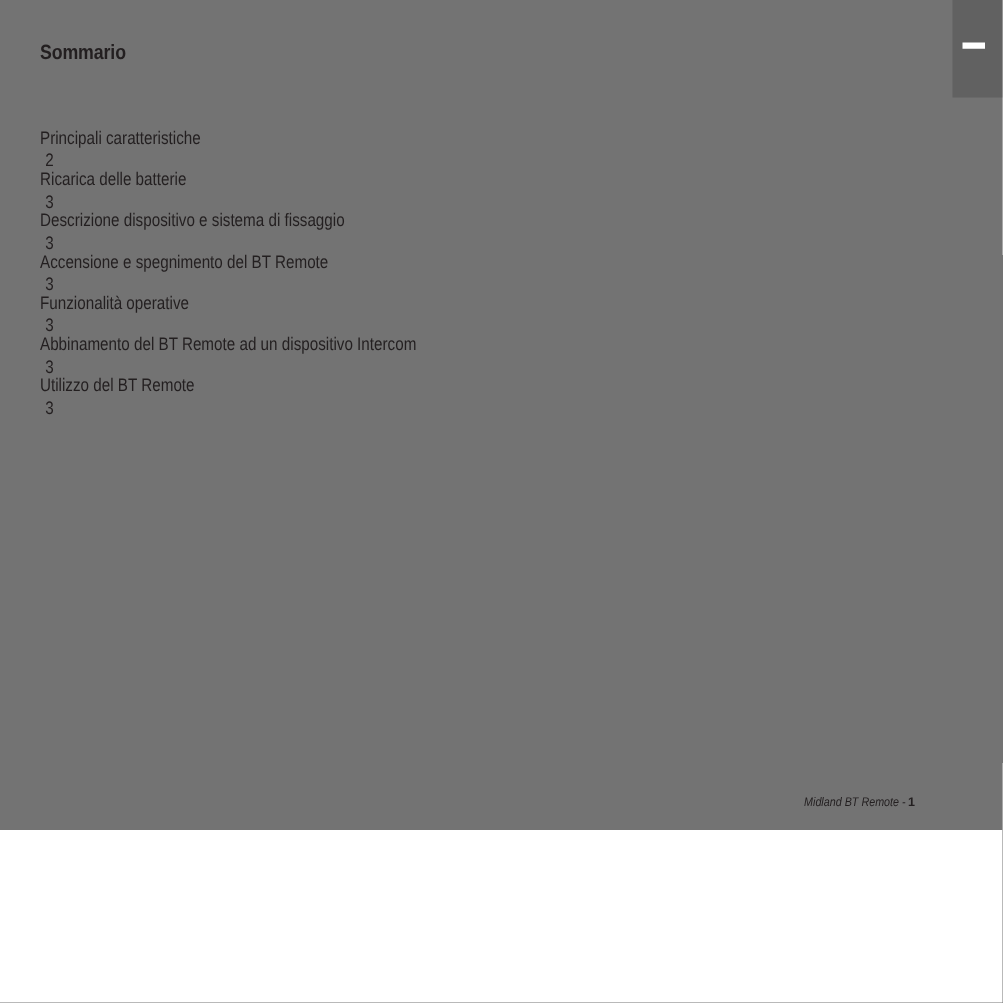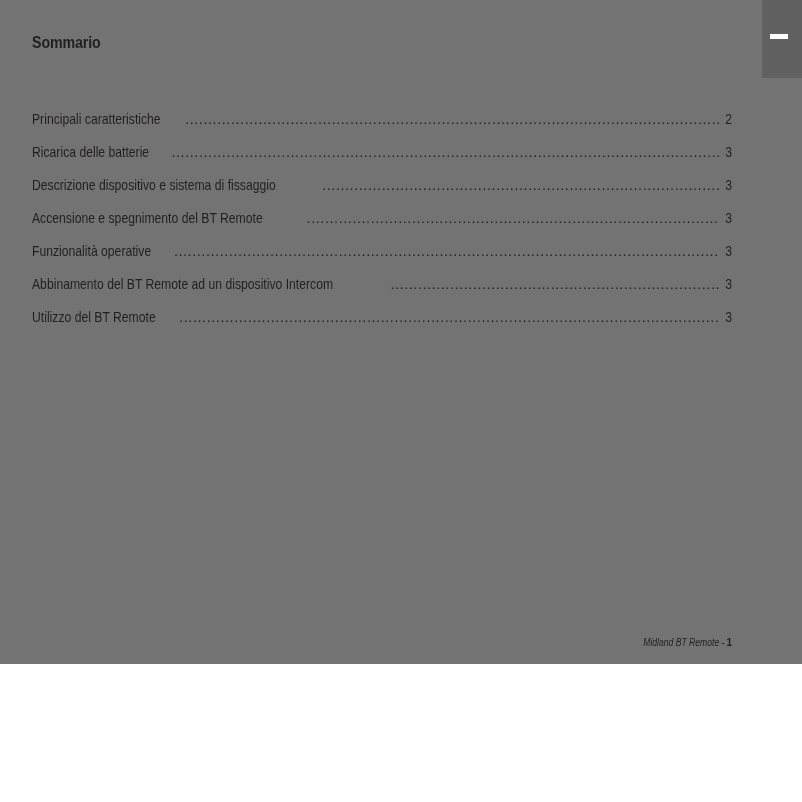--- a/index.html
+++ b/index.html
@@ -58,24 +58,25 @@
 
   
   .toc-list {
     position: absolute;
     left: 32px;
     top: 103px;
     width: 700px;
   }
   .toc-row {
     display: flex;
-    align-items: center;
+    align-items: flex-start;
     height: 33px;
     width: 700px;
     overflow: hidden;
+    flex-direction: column;
   }
   .toc-title {
     font-size: 14.5px;
     line-height: 17px;
     color: #231f20;
     white-space: nowrap;
     transform: scaleX(0.84);
     transform-origin: left bottom;
     flex: 0 0 auto;
     max-width: 640px;

